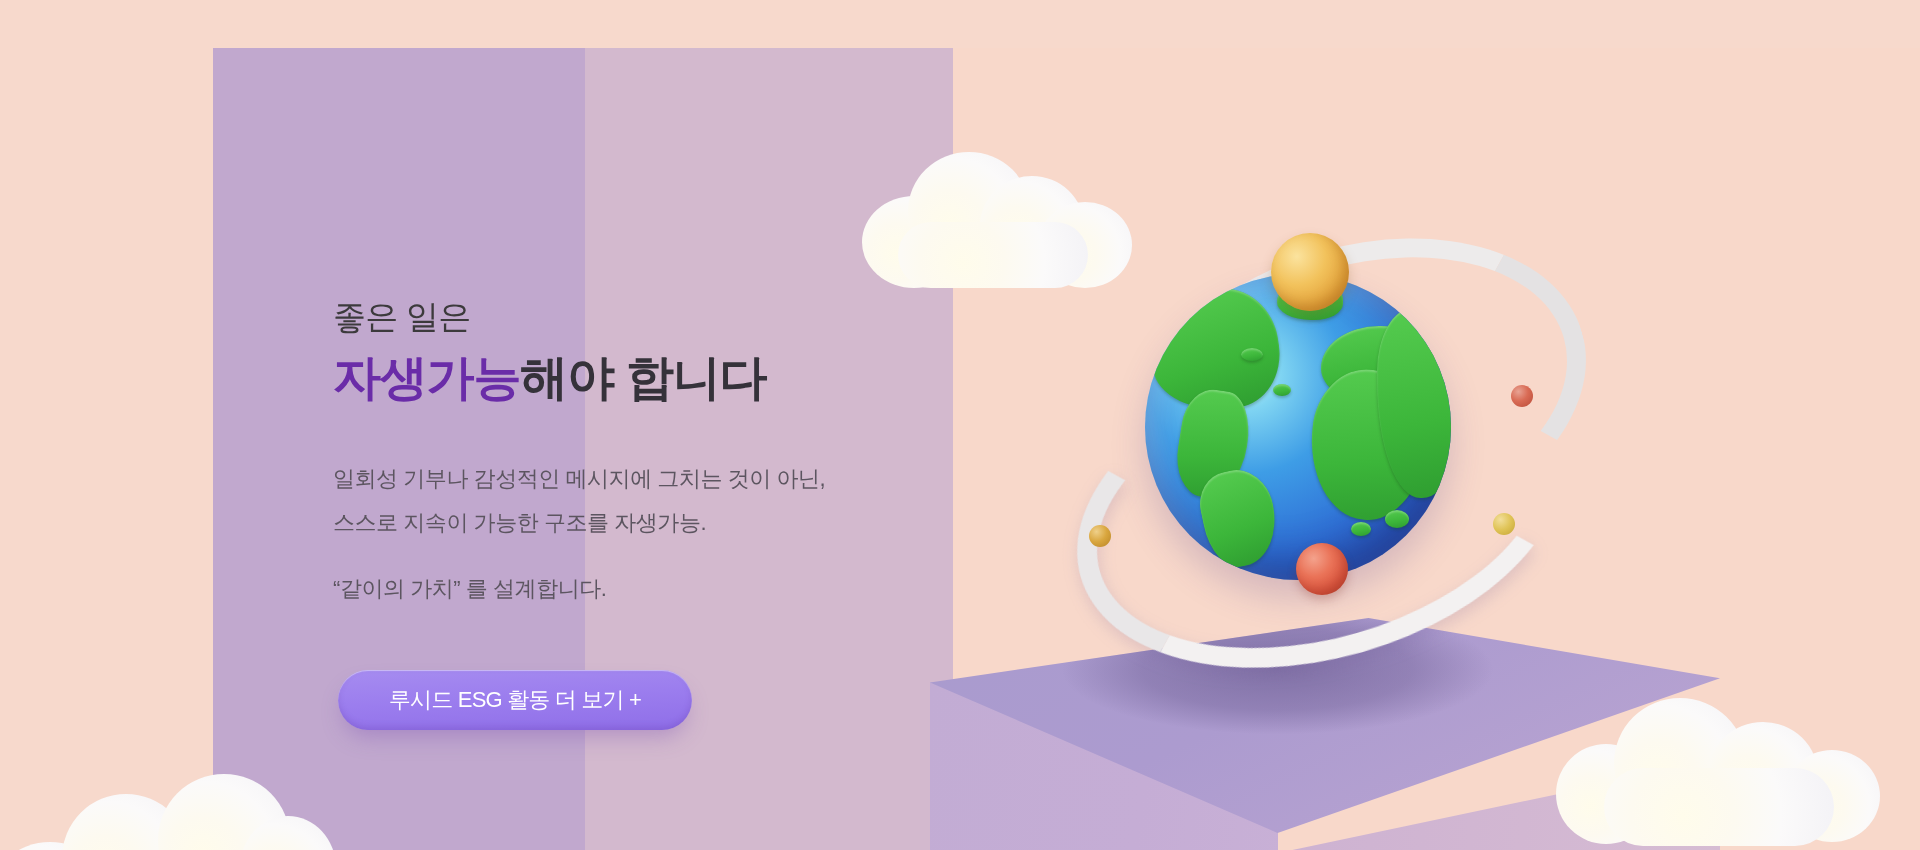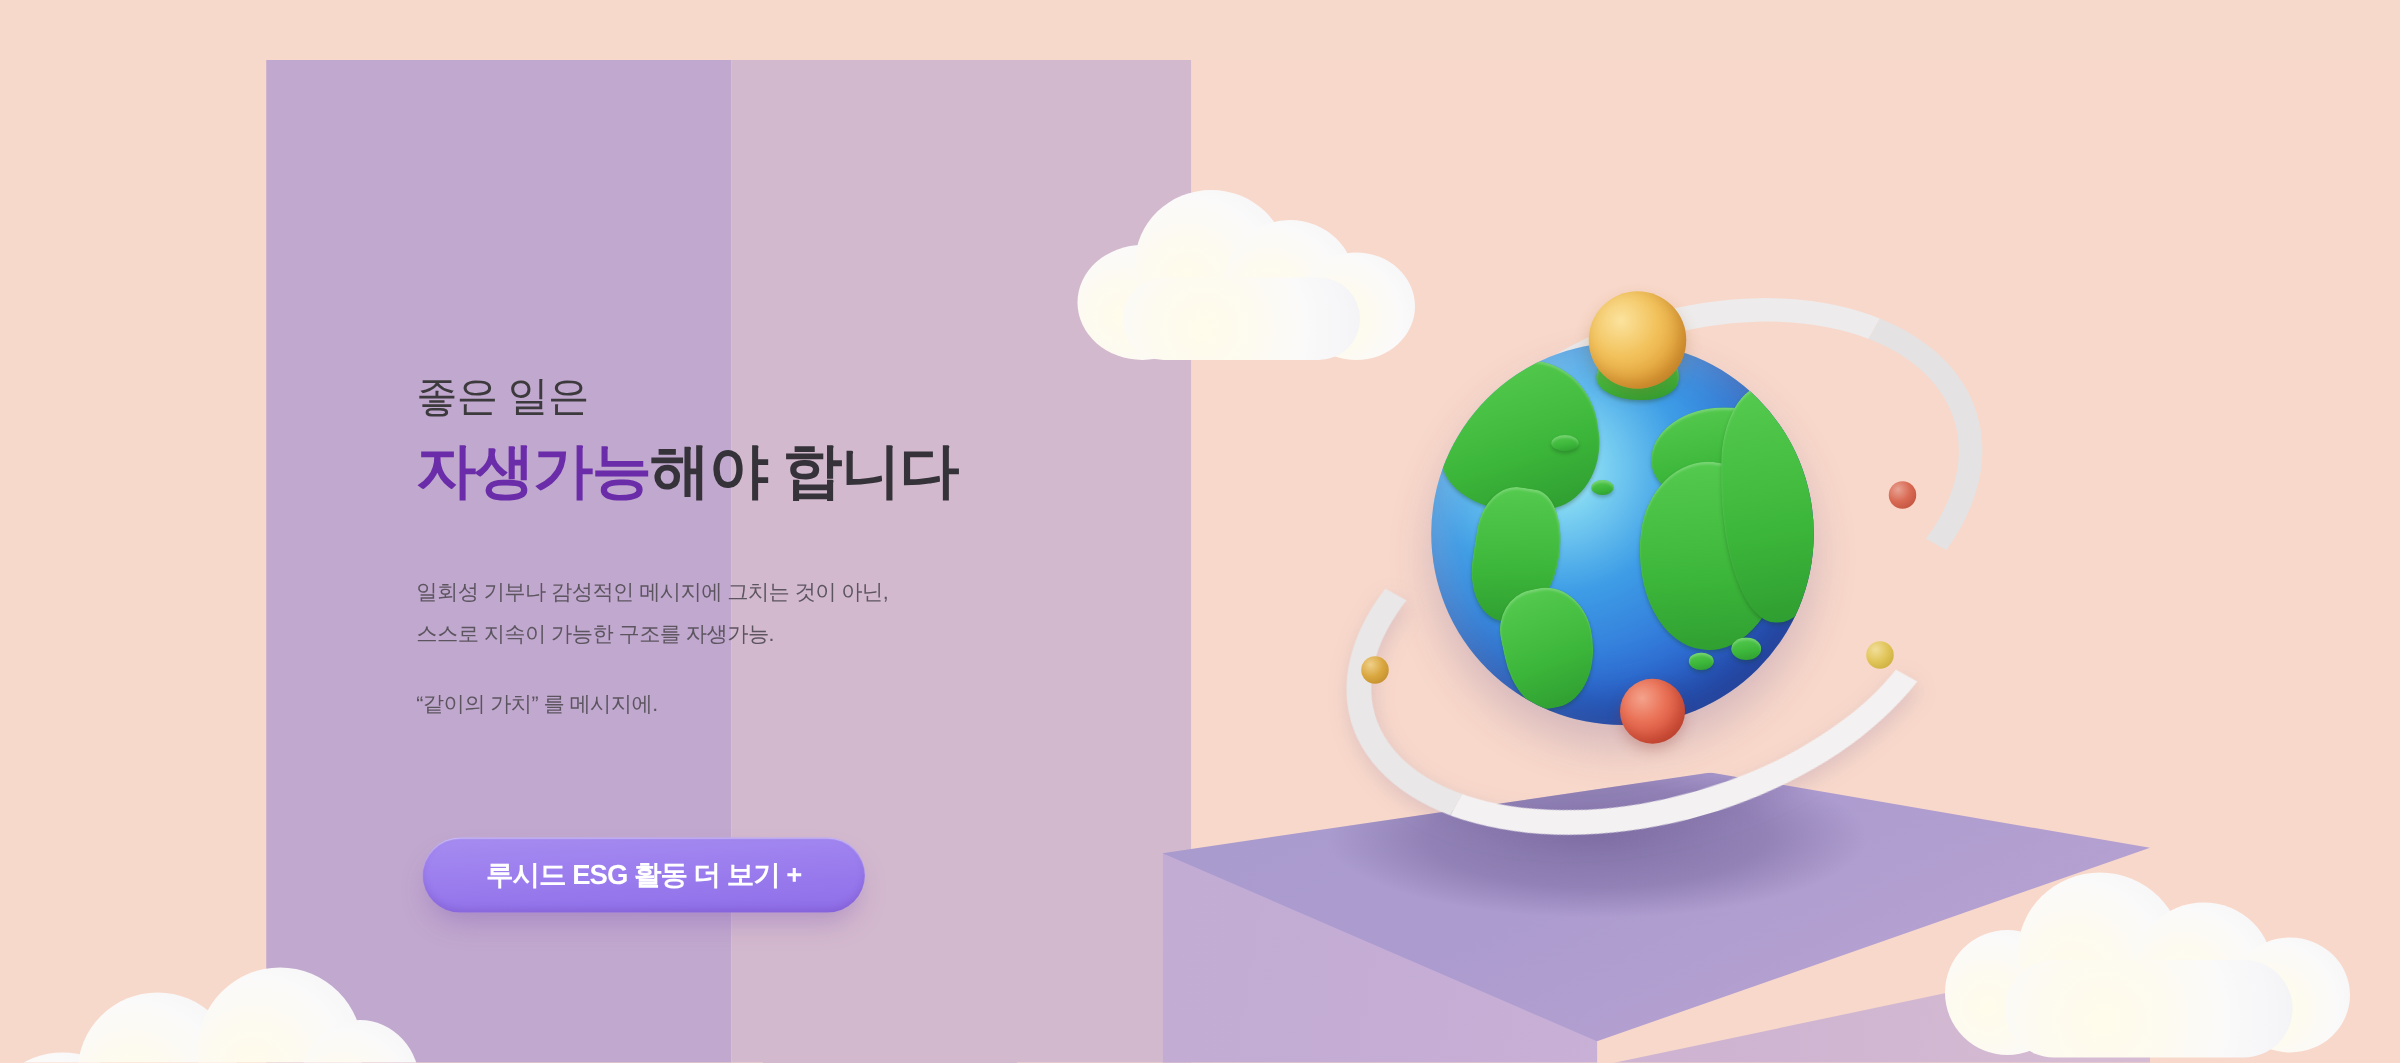--- a/index.html
+++ b/index.html
@@ -20,33 +20,33 @@
 
   
   #copy { position:absolute; left:333px; top:246px; width:560px; }
 
   #headline { color:#3C3A3C; line-height:1.42; }
   .hl-line { font-size:33px; font-weight:400; letter-spacing:-0.7px; white-space:nowrap; }
   .hl-line.strong { font-size:48px; font-weight:800; letter-spacing:-1.2px; margin-top:3px; }
   .hl-accent { color:#6A2CA8; font-weight:800; }
   .hl-rest   { color:#35323A; font-weight:700; }
 
-  .para { margin-top:0; color:#5C5560; font-size:17px; line-height:2.0;
+  .para { margin-top:0; color:#5C5560; font-size:22px; line-height:2.0;
           letter-spacing:-0.45px; font-weight:400; white-space:nowrap; }
   #para-1 { margin-top:45px; }
   #para-2 { margin-top:22px; }
 
   
   #cta-wrap { position:absolute; left:338px; top:622px; }
   #cta-button {
     display:flex; align-items:center; justify-content:center;
     width:354px; height:60px; border:none; cursor:pointer;
     border-radius:30px;
     background:linear-gradient(177deg,#A68CF0 0%,#9B7DEE 48%,#8F6EE8 100%);
-    color:#FFFFFF; font-size:22px; font-weight:700; letter-spacing:-0.8px;
+    color:#FFFFFF; font-size:22px; font-weight:400; letter-spacing:-0.8px;
     font-family:"Liberation Sans","DejaVu Sans",sans-serif;
     box-shadow:0 12px 22px -6px rgba(120,80,180,.38),
                inset 0 1px 1px rgba(255,255,255,.45),
                inset 0 -3px 6px rgba(90,50,160,.22);
     white-space:nowrap;
   }
 
   
   #pedestal { position:absolute; left:930px; top:570px; width:790px; height:290px; }
   #cube-top {
@@ -244,21 +244,21 @@
         <span class="hl-accent">자생가능</span><span class="hl-rest">해야 합니다</span>
       </div>
     </div>
 
     <div class="para" id="para-1">
       <div>일회성 기부나 감성적인 메시지에 그치는 것이 아닌,</div>
       <div>스스로 지속이 가능한 구조를 자생가능.</div>
     </div>
 
     <div class="para" id="para-2">
-      <div>“같이의 가치” 를 메시지에.</div>
+      <div>“같이의 가치” 를 설계합니다.</div>
     </div>
 
   </div>
 
   <div id="cta-wrap">
     <button id="cta-button">루시드 ESG 활동 더 보기 +</button>
   </div>
 
 </div>
 

